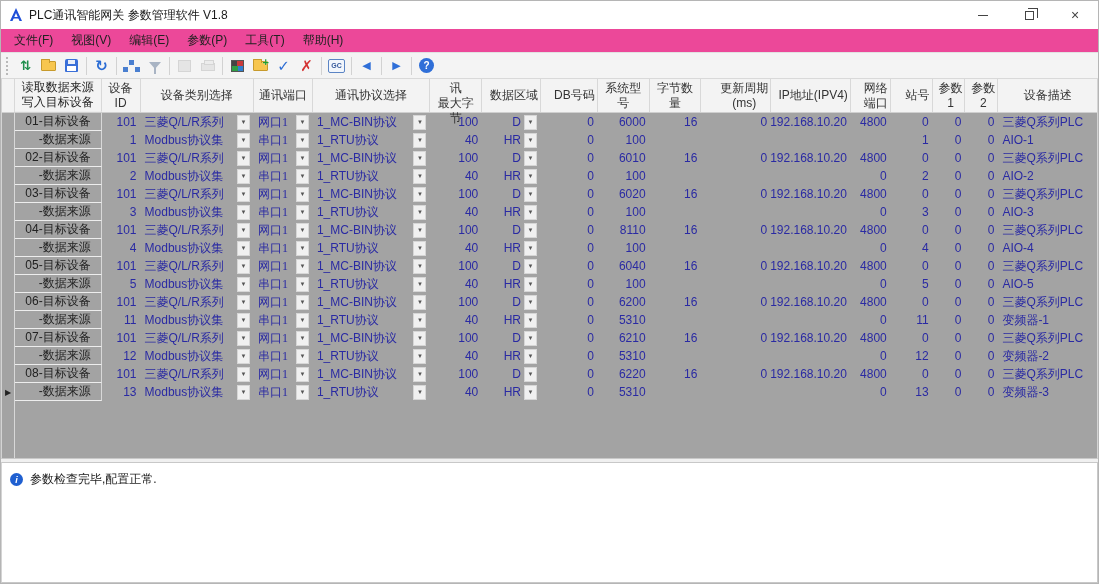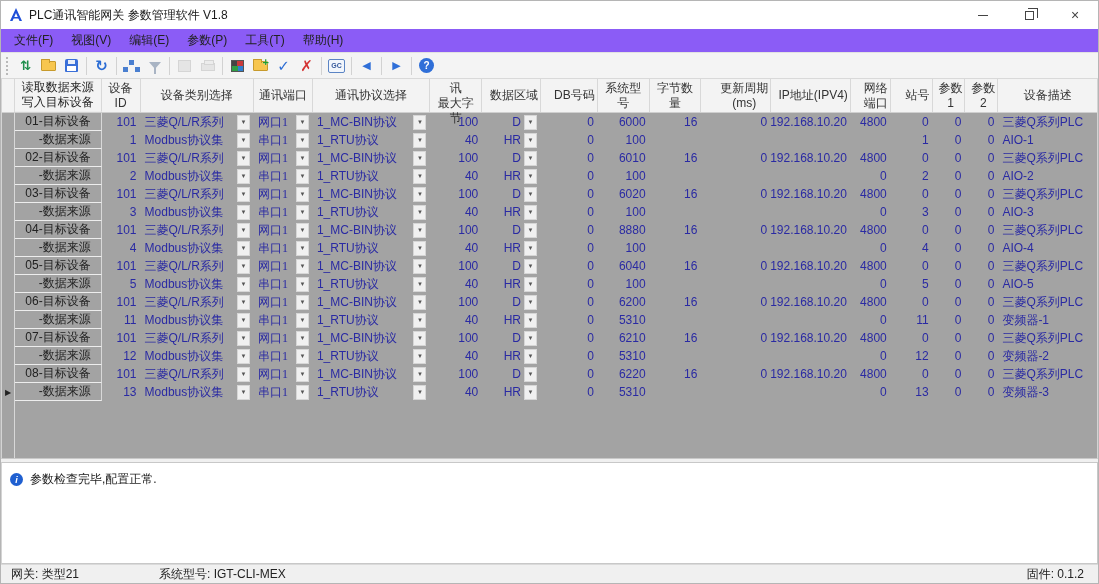--- a/index.html
+++ b/index.html
@@ -12,21 +12,21 @@
   .app-ico { width:14px; height:14px; margin-right:6px; flex:0 0 auto; }
   .title-text { font-size:12px; color:#1a1a1a; }
   .win-btns { margin-left:auto; display:flex; height:100%; }
   .win-btn { width:46px; height:100%; display:flex; align-items:center; justify-content:center; color:#444; cursor:default; }
   .glyph-min { width:10px; border-top:1px solid #444; display:inline-block; }
   .glyph-restore { width:9px; height:9px; border:1px solid #444; position:relative; display:inline-block; background:#fff; }
   .glyph-restore::before { content:""; position:absolute; left:2px; top:-4px; width:9px; height:9px; border:1px solid #444; border-left:none; border-bottom:none; }
   .glyph-close { font-size:14px; line-height:1; }
 
   
-  .menubar { height:24px; background:#8b5cf6; display:flex; align-items:center; padding-left:4px; border-bottom:1px solid #e2e2e2; flex:0 0 auto; }
+  .menubar { height:24px; background:#ec4899; display:flex; align-items:center; padding-left:4px; border-bottom:1px solid #e2e2e2; flex:0 0 auto; }
   .menu-item { padding:3px 9px; color:#222; }
 
   
   .toolbar { height:26px; background:#f4f4f4; display:flex; align-items:center; padding-left:2px; border-bottom:1px solid #d9d9d9; flex:0 0 auto; }
   .grip { width:5px; height:18px; border-left:2px dotted #b9b9b9; margin:0 3px; }
   .tsep { width:1px; height:18px; background:#d2d2d2; margin:0 3px; }
   .tb { width:23px; height:22px; display:flex; align-items:center; justify-content:center; font-size:13px; border:1px solid transparent; border-radius:2px; }
   .tb.disabled { opacity:.4; filter:grayscale(1); }
   .i-transfer { color:#1f8f4d; font-weight:bold; }
   .shape-folder { width:15px; height:10px; background:#f7c64e; border:1px solid #c79a2c; border-radius:1px; position:relative; }
@@ -476,21 +476,21 @@
             </span>
           </span>
           <span class="cell c-max">100</span>
           <span class="cell c-area">
             <span class="ddwrap" style="justify-content:flex-end;">
               <span>D</span>
               <span class="dd"></span>
             </span>
           </span>
           <span class="cell c-db">0</span>
-          <span class="cell c-addr">8880</span>
+          <span class="cell c-addr">8110</span>
           <span class="cell c-bytes">16</span>
           <span class="cell c-cycle">0</span>
           <span class="cell c-ip">192.168.10.20</span>
           <span class="cell c-netport">4800</span>
           <span class="cell c-station">0</span>
           <span class="cell c-p1">0</span>
           <span class="cell c-p2">0</span>
           <span class="cell c-desc">三菱Q系列PLC</span>
         </div>
 
@@ -871,19 +871,14 @@
 
   <div class="splitter"></div>
 
   <div class="logpanel">
     <div class="logline">
       <span class="info-ico">i</span>
       <span>参数检查完毕,配置正常.</span>
     </div>
   </div>
 
-  <div class="statusbar">
-    <span class="sb-gateway">网关: 类型21</span>
-    <span class="sb-system">系统型号: IGT-CLI-MEX</span>
-    <span class="sb-firmware">固件: 0.1.2</span>
-  </div>
 
 </div>
 
 </body></html>

